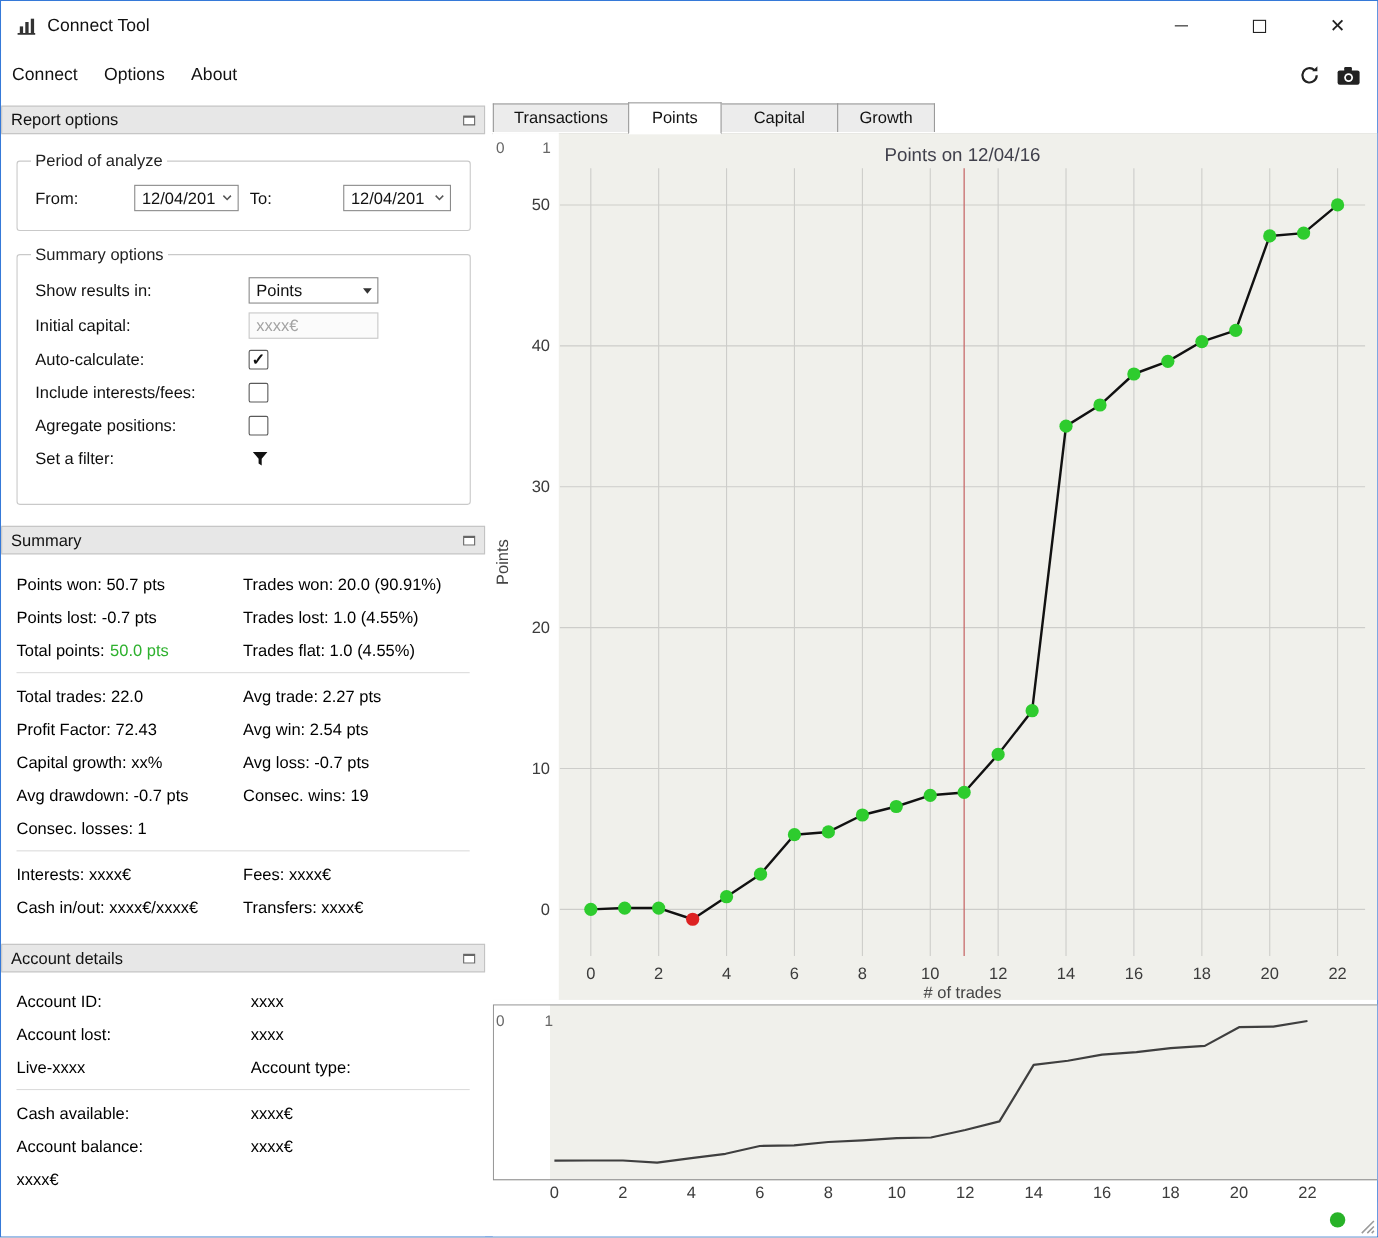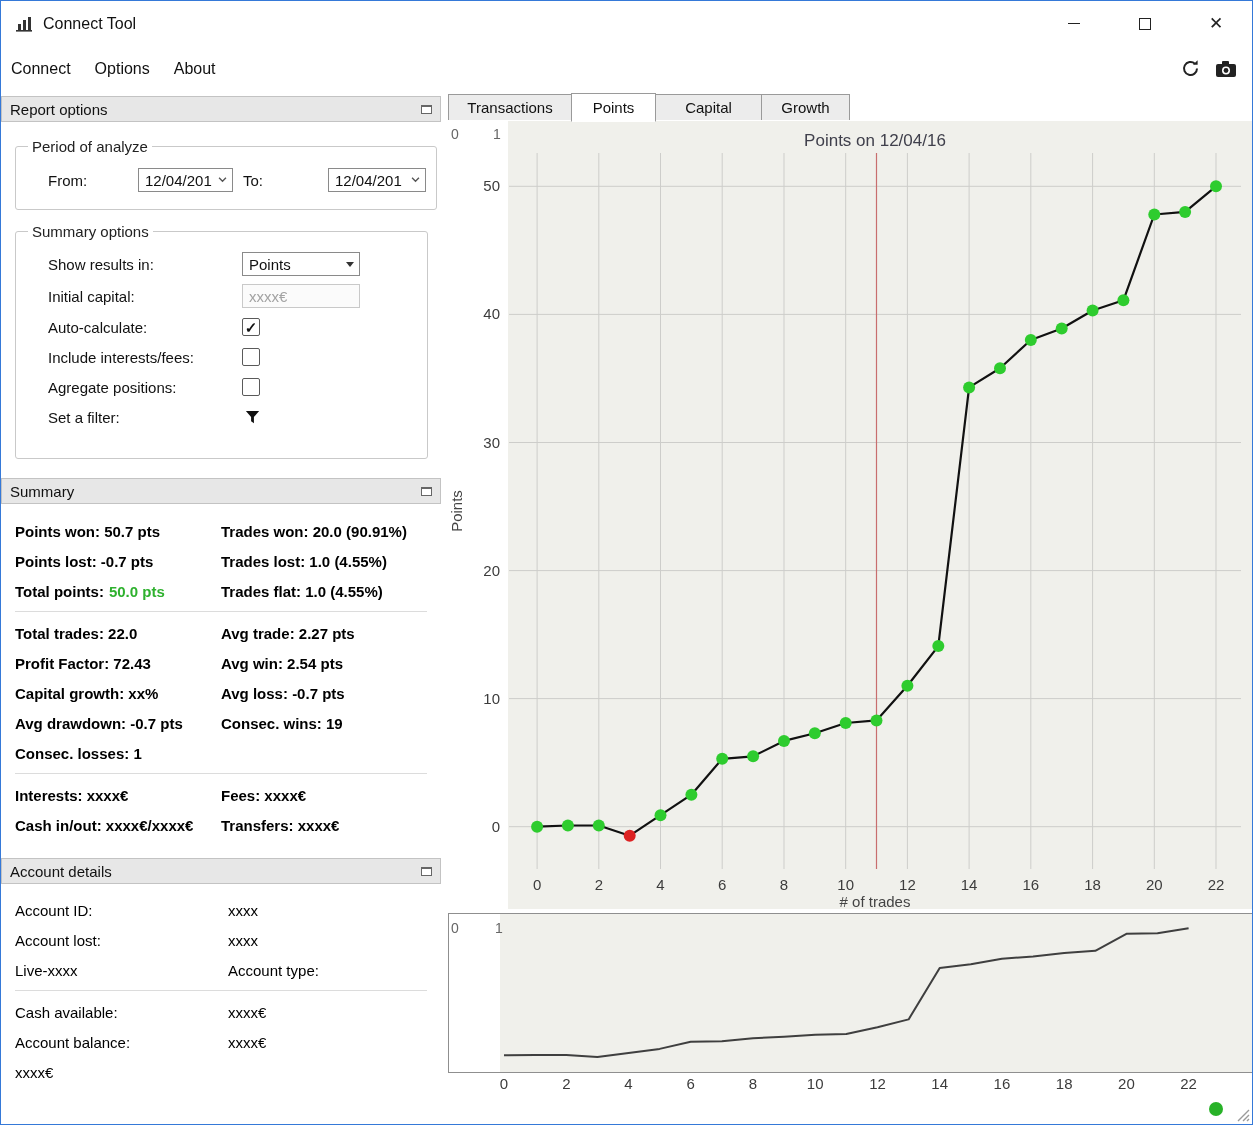--- a/index.html
+++ b/index.html
@@ -35,21 +35,21 @@
                border:1px solid #666; border-top:2px solid #666; background:#fff; cursor:pointer; }
 
   .ro-body { position:absolute; top:31px; left:0; width:440px; height:356px; }
   .groupbox { position:absolute; left:14px; right:13px; border:1px solid #c9c9c9;
               border-radius:3px; padding:4px 10px 10px 16px; }
   .groupbox legend { font-size:15px; color:#222; padding:0 4px; margin-left:-4px; }
   .gb-period { top:16px; height:72px; }
   .gb-options { top:101px; height:236px; }
 
   .period-row { display:flex; align-items:center; margin-top:8px; height:26px; }
-  .lbl { font-size:15px; color:#111;margin-left:16px; }
+  .lbl { font-size:15px; color:#111; }
   .from-lbl { width:90px; }
   .to-lbl { width:85px; margin-left:10px; }
   .combo { height:24px; border:1px solid #8a8a8a; background:#fff; display:flex;
            align-items:center; justify-content:space-between; padding:0 5px 0 6px;
            font-size:15px; color:#111; cursor:pointer; }
   .combo-date1 { width:95px; }
   .combo-date2 { width:98px; }
   .combo-val { overflow:hidden; white-space:nowrap; }
   .chev { width:9px; height:6px; flex:0 0 auto; margin-left:3px; }
   .tri { width:0; height:0; border-left:4px solid transparent; border-right:4px solid transparent;
@@ -62,21 +62,21 @@
   .input-disabled { width:118px; height:24px; border:1px solid #c9c9c9; background:#fbfbfb;
                     color:#a3a3a3; font-size:15px; padding:0 6px; font-family:"Liberation Sans",sans-serif; }
   .checkbox { width:18px; height:18px; border:1px solid #5a5a5a; border-radius:2px; background:#fff;
               display:flex; align-items:center; justify-content:center; cursor:pointer; }
   .checkbox .check { font-size:15px; font-weight:bold; color:#111; line-height:1; }
   .filter-btn { width:20px; height:20px; display:flex; align-items:center; justify-content:center; cursor:pointer; }
 
   .sum-header { top:387px; }
   .sum-body { position:absolute; top:413px; left:0; width:440px; }
   .sum-grid { display:grid; grid-template-columns:206px 1fr; padding:0 14px; }
-  .sum-grid > div { height:30px; display:flex; align-items:center; font-size:15px; color:#000;font-weight:bold; }
+  .sum-grid > div { height:30px; display:flex; align-items:center; font-size:15px; color:#000; }
   .sum-body .pad-top { padding-top:12px; }
   .divider { height:1px; background:#dcdcdc; margin:5px 14px 6px 14px; }
   .green { color:#2eb12e; margin-left:5px; }
   .tp-label { margin-right:0; }
 
   .acc-header { top:767px; }
   .acc-body { position:absolute; top:793px; left:0; width:440px; }
   .acc-grid { display:grid; grid-template-columns:213px 1fr; padding:0 14px; }
   .acc-grid > div { height:30px; display:flex; align-items:center; font-size:15px; color:#000; }
   .acc-body .pad-top { padding-top:11px; }

